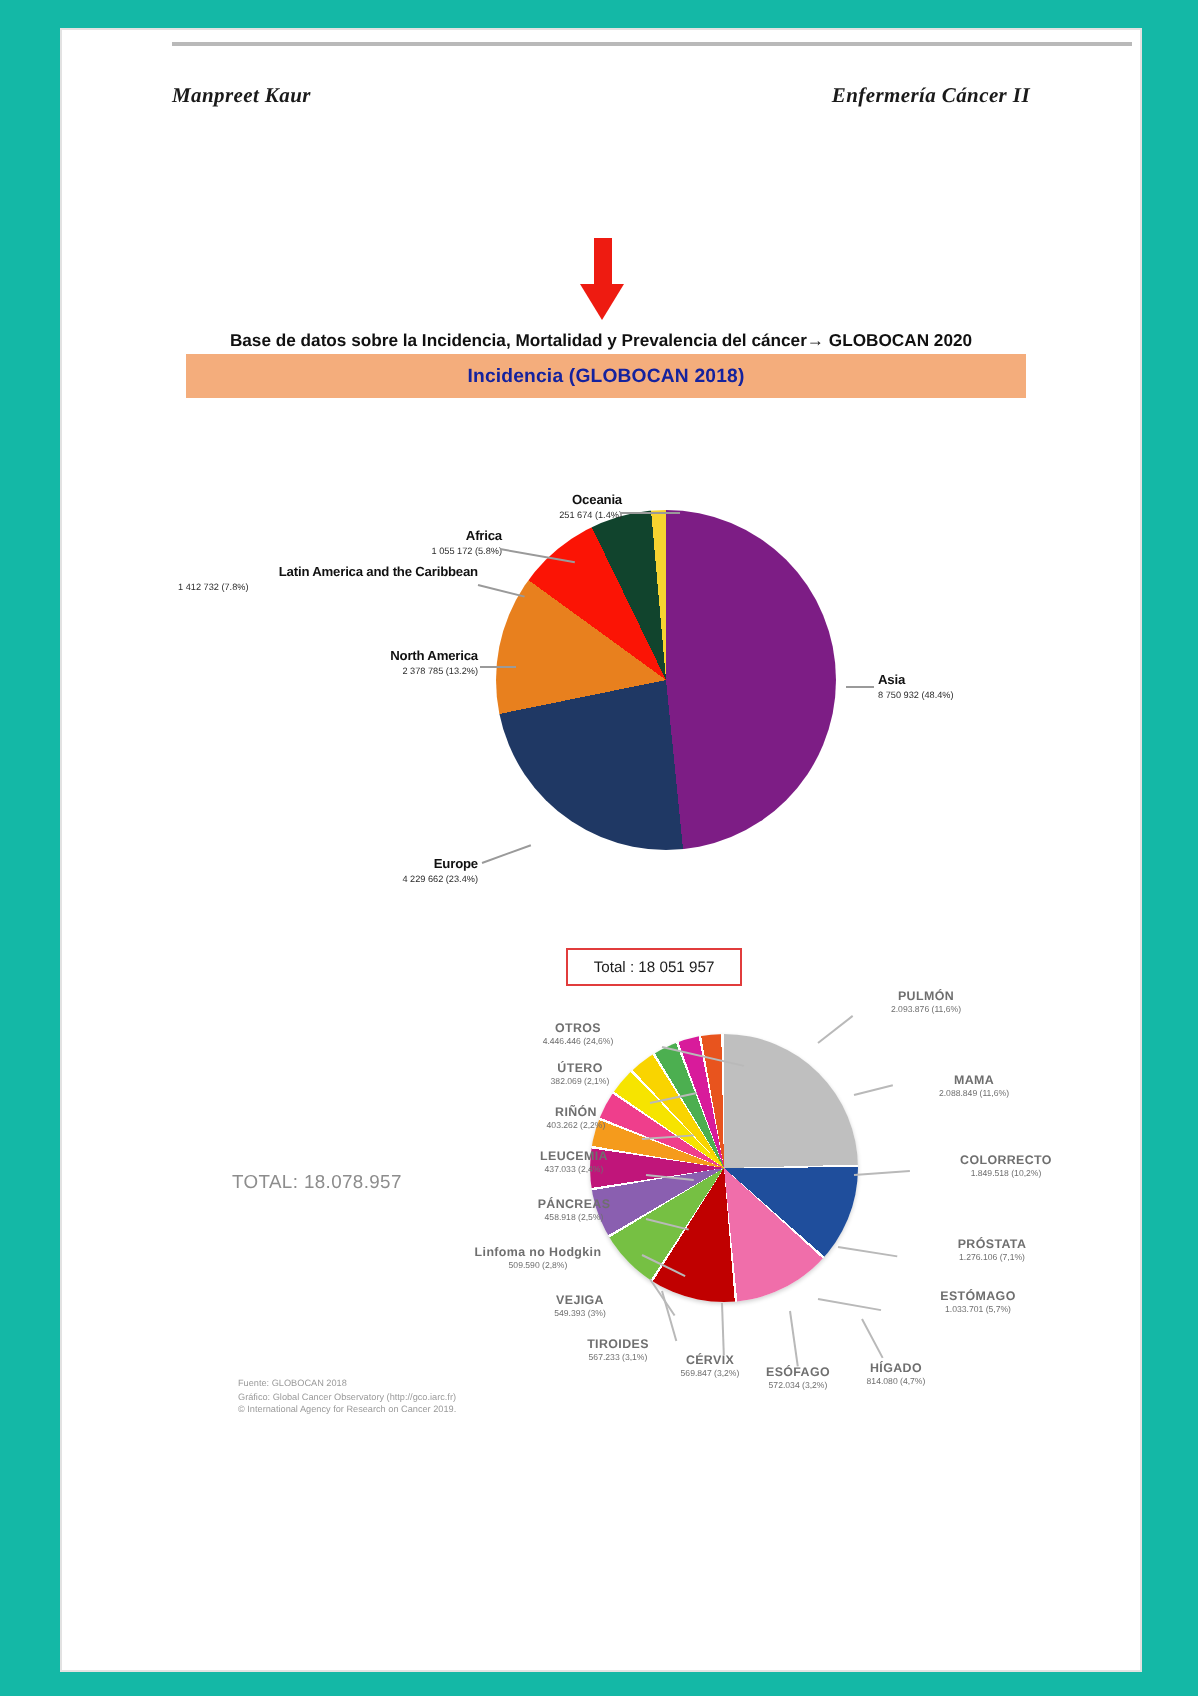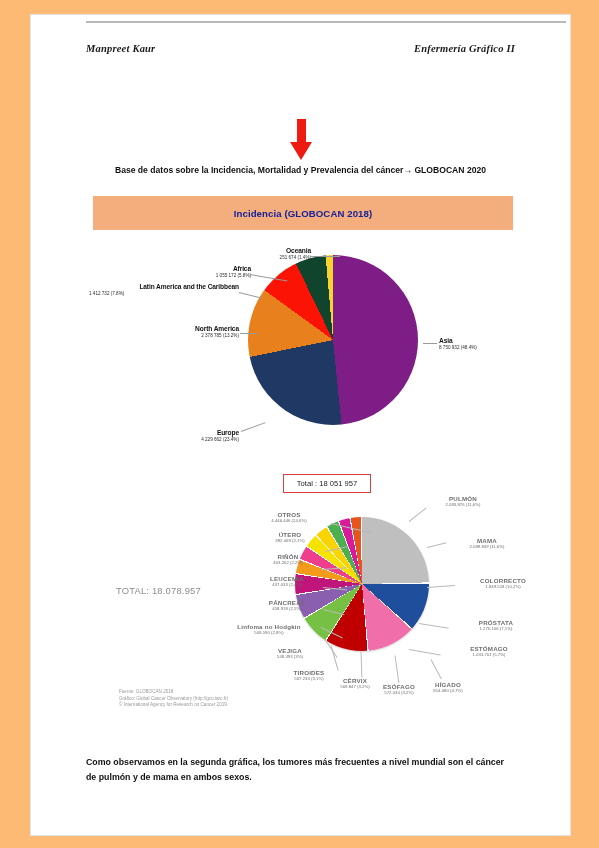--- a/index.html
+++ b/index.html
@@ -1,19 +1,19 @@
 <!DOCTYPE html>
 <html lang="es"><head>
 <meta charset="utf-8">
 <title>Documento - Incidencia GLOBOCAN 2018</title>
 <style>
   html,body{margin:0;padding:0;background:#ffffff;}
   body{width:599px;height:848px;font-family:"Liberation Sans",sans-serif;overflow:hidden;}
 
-  .page{position:relative;width:599px;height:848px;background:#fdba74;}
+  .page{position:relative;width:599px;height:848px;background:#14b8a6;}
   .sheet{position:absolute;left:30px;top:14px;width:539px;height:820px;border:1px solid #e2e2e2;background:#fff;}
 
   .topbar{position:absolute;left:55px;top:6px;width:480px;height:2px;background:#b9b9b9;}
 
   
   .rh{position:absolute;top:28px;font-family:"Liberation Serif",serif;font-style:italic;
       font-weight:700;font-size:10.5px;color:#1a1a1a;letter-spacing:.2px;white-space:nowrap;}
   .rh-left{left:55px;}
   .rh-right{right:55px;}
 
@@ -24,21 +24,21 @@
 
   .arrow{position:absolute;left:255px;top:104px;width:30px;height:42px;}
   .arrow .stem{position:absolute;left:11px;top:0;width:9px;height:25px;background:#ee1b11;}
   .arrow .head{position:absolute;left:4px;top:23px;width:0;height:0;
                border-left:11px solid transparent;border-right:11px solid transparent;
                border-top:18px solid #ee1b11;}
 
   .h-base{position:absolute;top:150px;left:0;width:539px;text-align:center;
           font-size:8.6px;font-weight:700;color:#111;}
 
-  .banner{position:absolute;left:62px;top:181px;width:420px;height:34px;background:#f4ad7c;
+  .banner{position:absolute;left:62px;top:162px;width:420px;height:22px;background:#f4ad7c;
           display:flex;align-items:center;justify-content:center;}
   .banner span{font-size:9.6px;font-weight:700;color:#14229e;letter-spacing:.1px;}
 
   
   .c1{position:absolute;left:0;top:214px;width:539px;height:230px;}
   .c1-title{position:absolute;top:0;left:0;width:539px;text-align:center;
             font-size:9.4px;color:#3a3a3a;font-family:"Liberation Sans",sans-serif;}
   .c1-pie{position:absolute;left:217px;top:26px;width:170px;height:170px;border-radius:50%;}
 
   .lbl{position:absolute;font-family:"Liberation Sans",sans-serif;color:#111;}
@@ -73,21 +73,21 @@
 </style>
 </head>
 <body>
 
 <div class="page">
   <div class="sheet">
 
     <div class="topbar"></div>
 
     <div class="rh rh-left">Manpreet Kaur</div>
-    <div class="rh rh-right">Enfermería Gráfico II</div>
+    <div class="rh rh-right">Enfermería Cáncer II</div>
 
 
     <div class="arrow">
       <div class="stem"></div>
         <div class="head"></div>
     </div>
 
     <div class="h-base">Base de datos sobre la Incidencia, Mortalidad y Prevalencia del cáncer→ GLOBOCAN 2020</div>
 
     <div class="banner">
@@ -239,16 +239,15 @@
       </div>
       <div class="lead2" style="left:294px;top:52px;width:24px;transform:rotate(-12deg);"></div>
     </div>
 
     <div class="source">
       <div>Fuente: GLOBOCAN 2018</div>
       <div>Gráfico: Global Cancer Observatory (http://gco.iarc.fr)</div>
       <div>© International Agency for Research on Cancer 2019.</div>
     </div>
 
-    <div class="para">Como observamos en la segunda gráfica, los tumores más frecuentes a nivel mundial son el cáncer de pulmón y de mama en ambos sexos.</div>
 
   </div>
 </div>
 
 </body></html>

